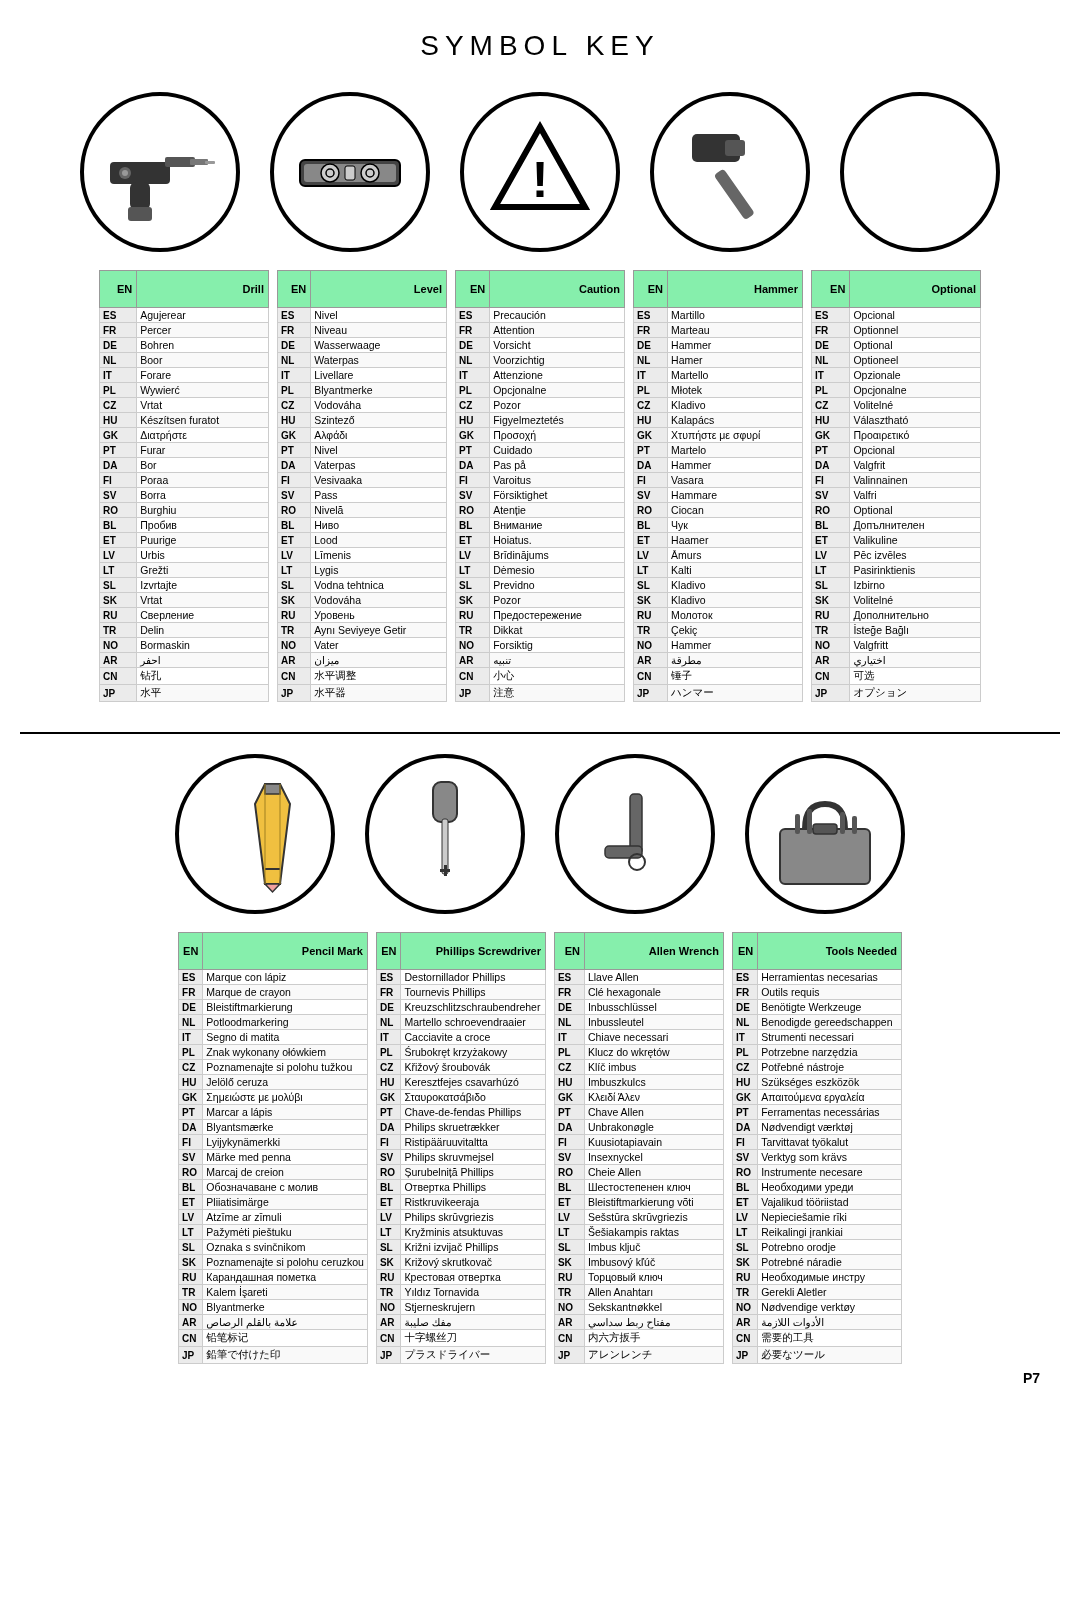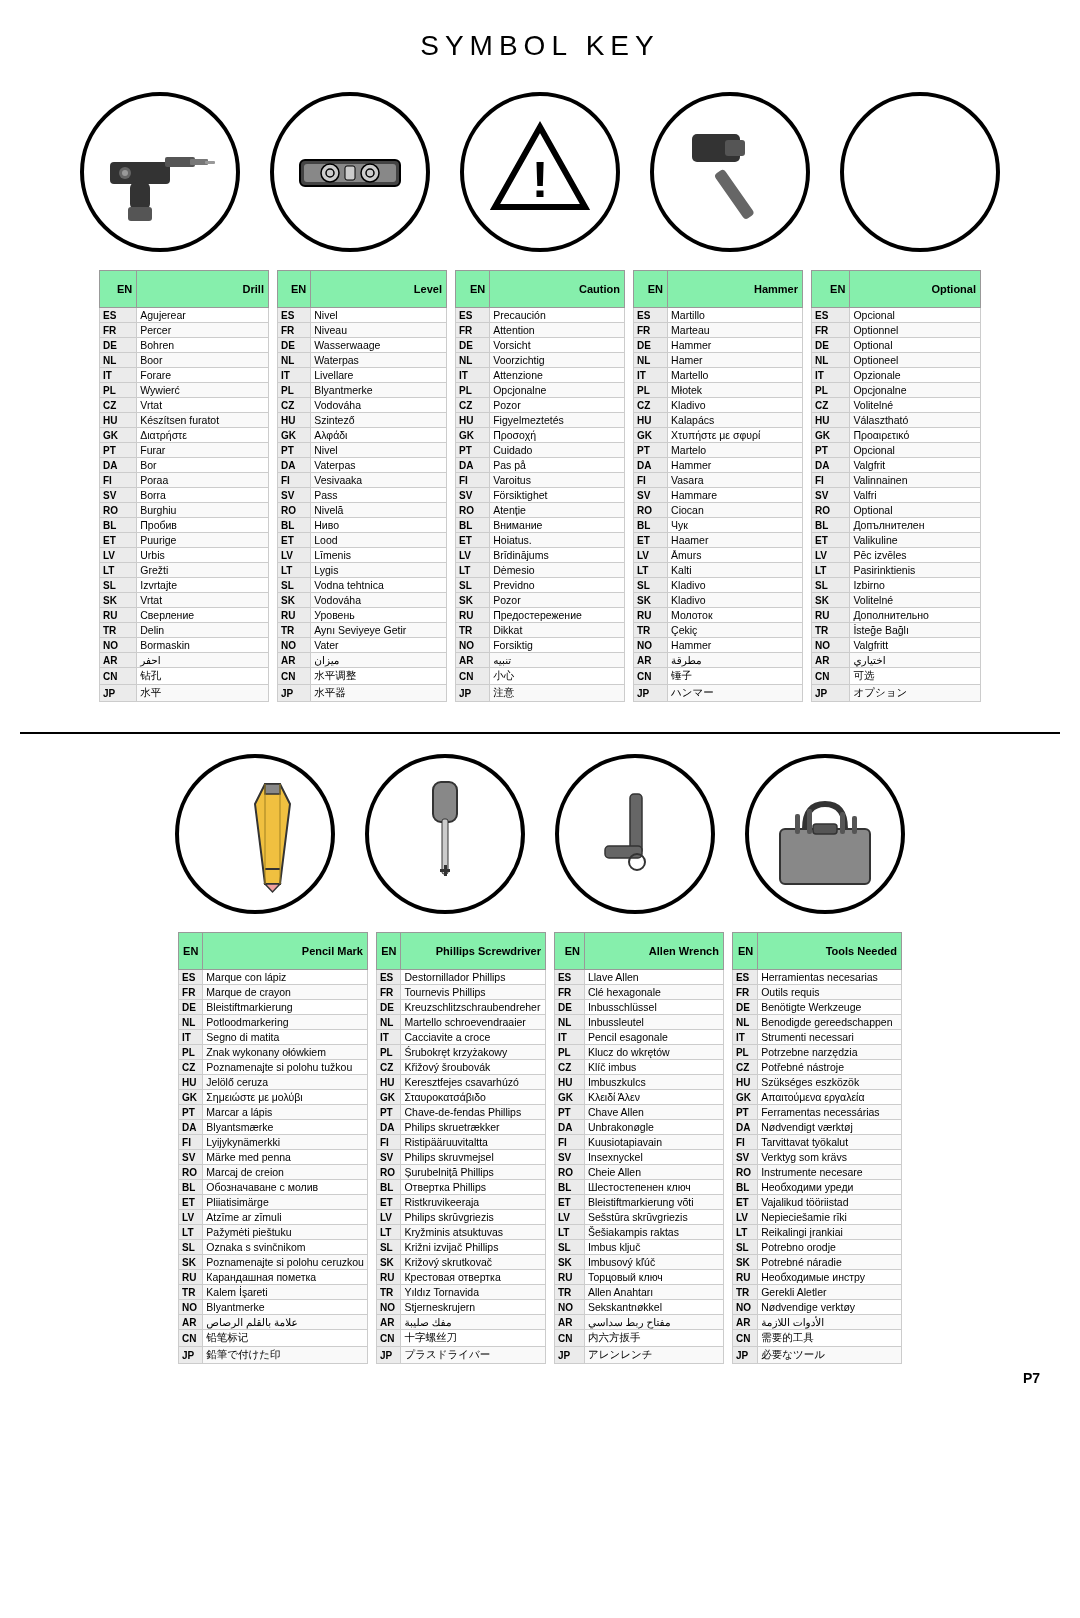--- a/index.html
+++ b/index.html
@@ -1041,21 +1041,21 @@
         <tr>
           <td>DE</td>
           <td>Inbusschlüssel</td>
         </tr>
         <tr>
           <td>NL</td>
           <td>Inbussleutel</td>
         </tr>
         <tr>
           <td>IT</td>
-          <td>Pencil esagonale</td>
+          <td>Chiave necessari</td>
         </tr>
         <tr>
           <td>PL</td>
           <td>Klucz do wkrętów</td>
         </tr>
         <tr>
           <td>CZ</td>
           <td>Klíč imbus</td>
         </tr>
         <tr>

